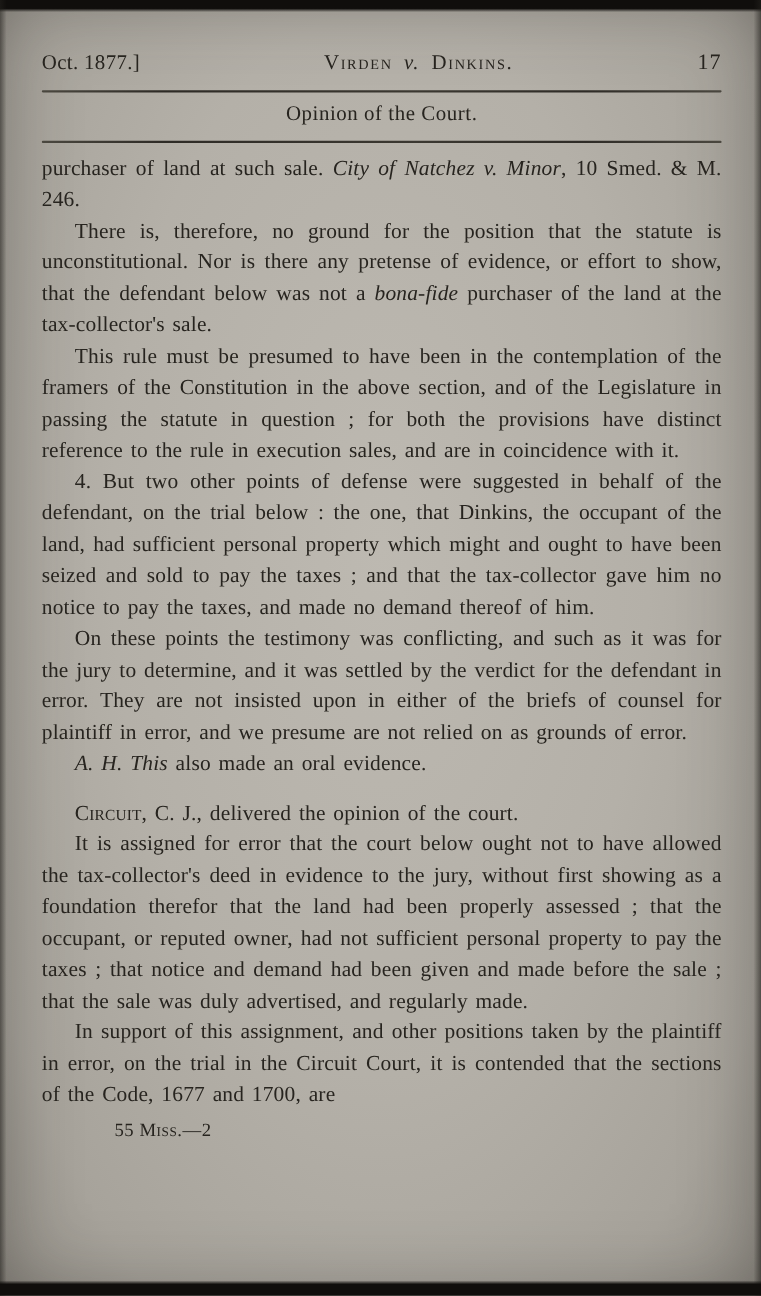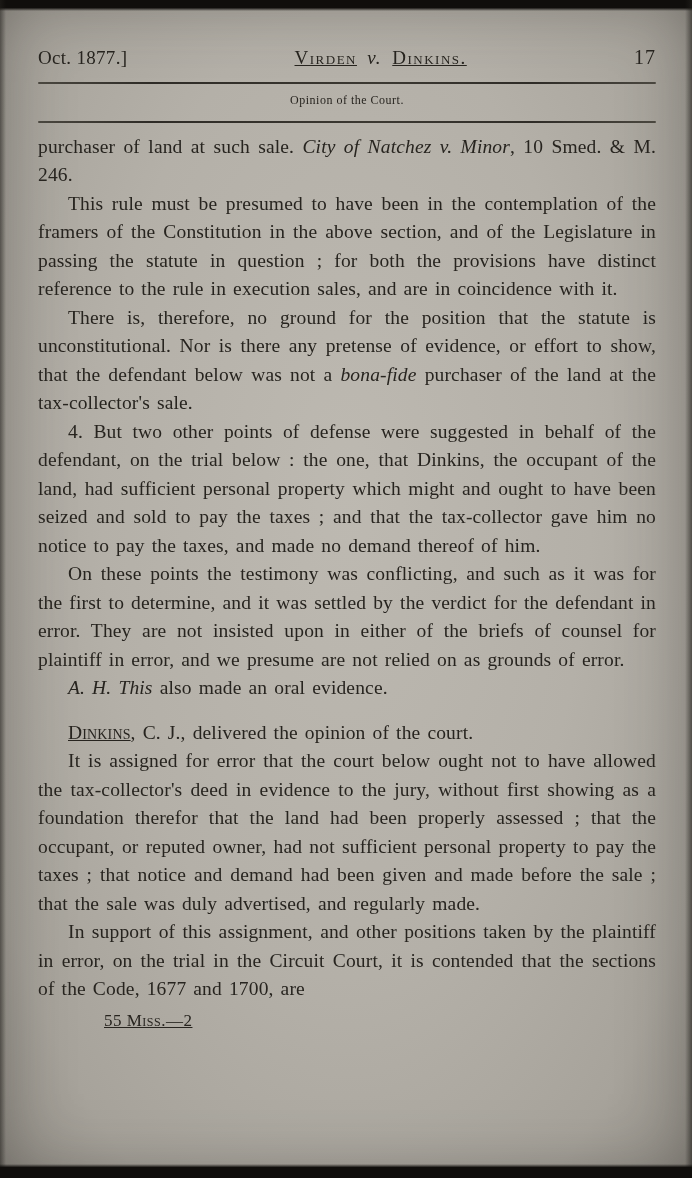--- a/index.html
+++ b/index.html
@@ -17,26 +17,26 @@
   }
   .edge-top{position:absolute;top:0;left:0;right:0;height:11px;background:linear-gradient(to bottom,#100e0c 70%,rgba(16,14,12,0));}
   .edge-bottom{position:absolute;bottom:0;left:0;right:0;height:14px;background:linear-gradient(to top,#100e0c 75%,rgba(16,14,12,0));}
   .edge-left{position:absolute;top:0;bottom:0;left:0;width:6px;background:linear-gradient(to right,rgba(35,33,29,0.55),rgba(35,33,29,0));}
   .edge-right{position:absolute;top:0;bottom:0;right:0;width:7px;background:linear-gradient(to left,rgba(35,33,29,0.6),rgba(35,33,29,0));}
   .page{position:absolute;left:38px;right:36px;top:46px;}
   .header{display:flex;justify-content:space-between;align-items:baseline;font-size:20px;letter-spacing:0.3px;}
   .header .date{font-size:19px;}
   .header .case{font-size:19px;letter-spacing:1.5px;word-spacing:4px;}
   .header .pagenum{font-size:20px;letter-spacing:1px;}
-  .sc{font-variant:small-caps;text-decoration:underline;}
+  .sc{font-variant:small-caps;}
   .it{font-style:italic;}
   .rule{height:2px;margin-top:13px;border-radius:1px;
     background:linear-gradient(to right,#4a473f,#2e2b26 18%,#3b3831 55%,#2f2c27 80%,#4a473f);}
   .rule.thin{height:1.5px;}
-  .running-head{text-align:center;font-size:12px;letter-spacing:0.5px;margin:9px 0 8px;}
+  .running-head{text-align:center;font-size:19px;letter-spacing:0.5px;margin:9px 0 8px;}
   .body{margin-top:10px;font-size:19.5px;line-height:28.5px;text-align:justify;
     word-spacing:2px;letter-spacing:0.15px;}
   .body p{margin:0;}
   .body p.indent{text-indent:30px;}
   .body p.space-before{margin-top:16px;}
   .footer{margin-top:7px;padding-left:66px;font-size:17px;letter-spacing:0.5px;}
 </style>
 </head>
 <body>
 
@@ -54,26 +54,26 @@
         <span class="sc">Dinkins.</span></span>
       <span class="pagenum">17</span>
     </div>
 
     <div class="rule"></div>
     <div class="running-head">Opinion of the Court.</div>
     <div class="rule thin"></div>
 
     <div class="body">
         <p class=""><span>purchaser of land at such sale.  </span><span class="it">City of Natchez v. Minor</span><span>, 10 Smed. &amp; M. 246.</span></p>
+        <p class="indent"><span>There is, therefore, no ground for the position that the statute is unconstitutional.  Nor is there any pretense of evidence, or effort to show, that the defendant below was not a </span><span class="it">bona-fide</span><span> purchaser of the land at the tax-collector's sale.</span></p>
         <p class="indent"><span>This rule must be presumed to have been in the contemplation of the framers of the Constitution in the above section, and of the Legislature in passing the statute in question ; for both the provisions have distinct reference to the rule in execution sales, and are in coincidence with it.</span></p>
-        <p class="indent"><span>There is, therefore, no ground for the position that the statute is unconstitutional.  Nor is there any pretense of evidence, or effort to show, that the defendant below was not a </span><span class="it">bona-fide</span><span> purchaser of the land at the tax-collector's sale.</span></p>
         <p class="indent"><span>4. But two other points of defense were suggested in behalf of the defendant, on the trial below : the one, that Dinkins, the occupant of the land, had sufficient personal property which might and ought to have been seized and sold to pay the taxes ; and that the tax-collector gave him no notice to pay the taxes, and made no demand thereof of him.</span></p>
-        <p class="indent"><span>On these points the testimony was conflicting, and such as it was for the first to determine, and it was settled by the verdict for the defendant in error.  They are not insisted upon in either of the briefs of counsel for plaintiff in error, and we presume are not relied on as grounds of error.</span></p>
+        <p class="indent"><span>On these points the testimony was conflicting, and such as it was for the jury to determine, and it was settled by the verdict for the defendant in error.  They are not insisted upon in either of the briefs of counsel for plaintiff in error, and we presume are not relied on as grounds of error.</span></p>
         <p class="indent"><span class="it">A. H. This</span><span> also made an oral evidence.</span></p>
-        <p class="indent space-before"><span class="sc">Dinkins</span><span>, C. J., delivered the opinion of the court.</span></p>
+        <p class="indent space-before"><span class="sc">Circuit</span><span>, C. J., delivered the opinion of the court.</span></p>
         <p class="indent"><span>It is assigned for error that the court below ought not to have allowed the tax-collector's deed in evidence to the jury, without first showing as a foundation therefor that the land had been properly assessed ; that the occupant, or reputed owner, had not sufficient personal property to pay the taxes ; that notice and demand had been given and made before the sale ; that the sale was duly advertised, and regularly made.</span></p>
         <p class="indent"><span>In support of this assignment, and other positions taken by the plaintiff in error, on the trial in the Circuit Court, it is contended that the sections of the Code, 1677 and 1700, are</span></p>
       </div>
 
     <div class="footer sc">55 Miss.—2</div>
   </div>
 
   <div class="edge-bottom"></div>
 </div>
 

